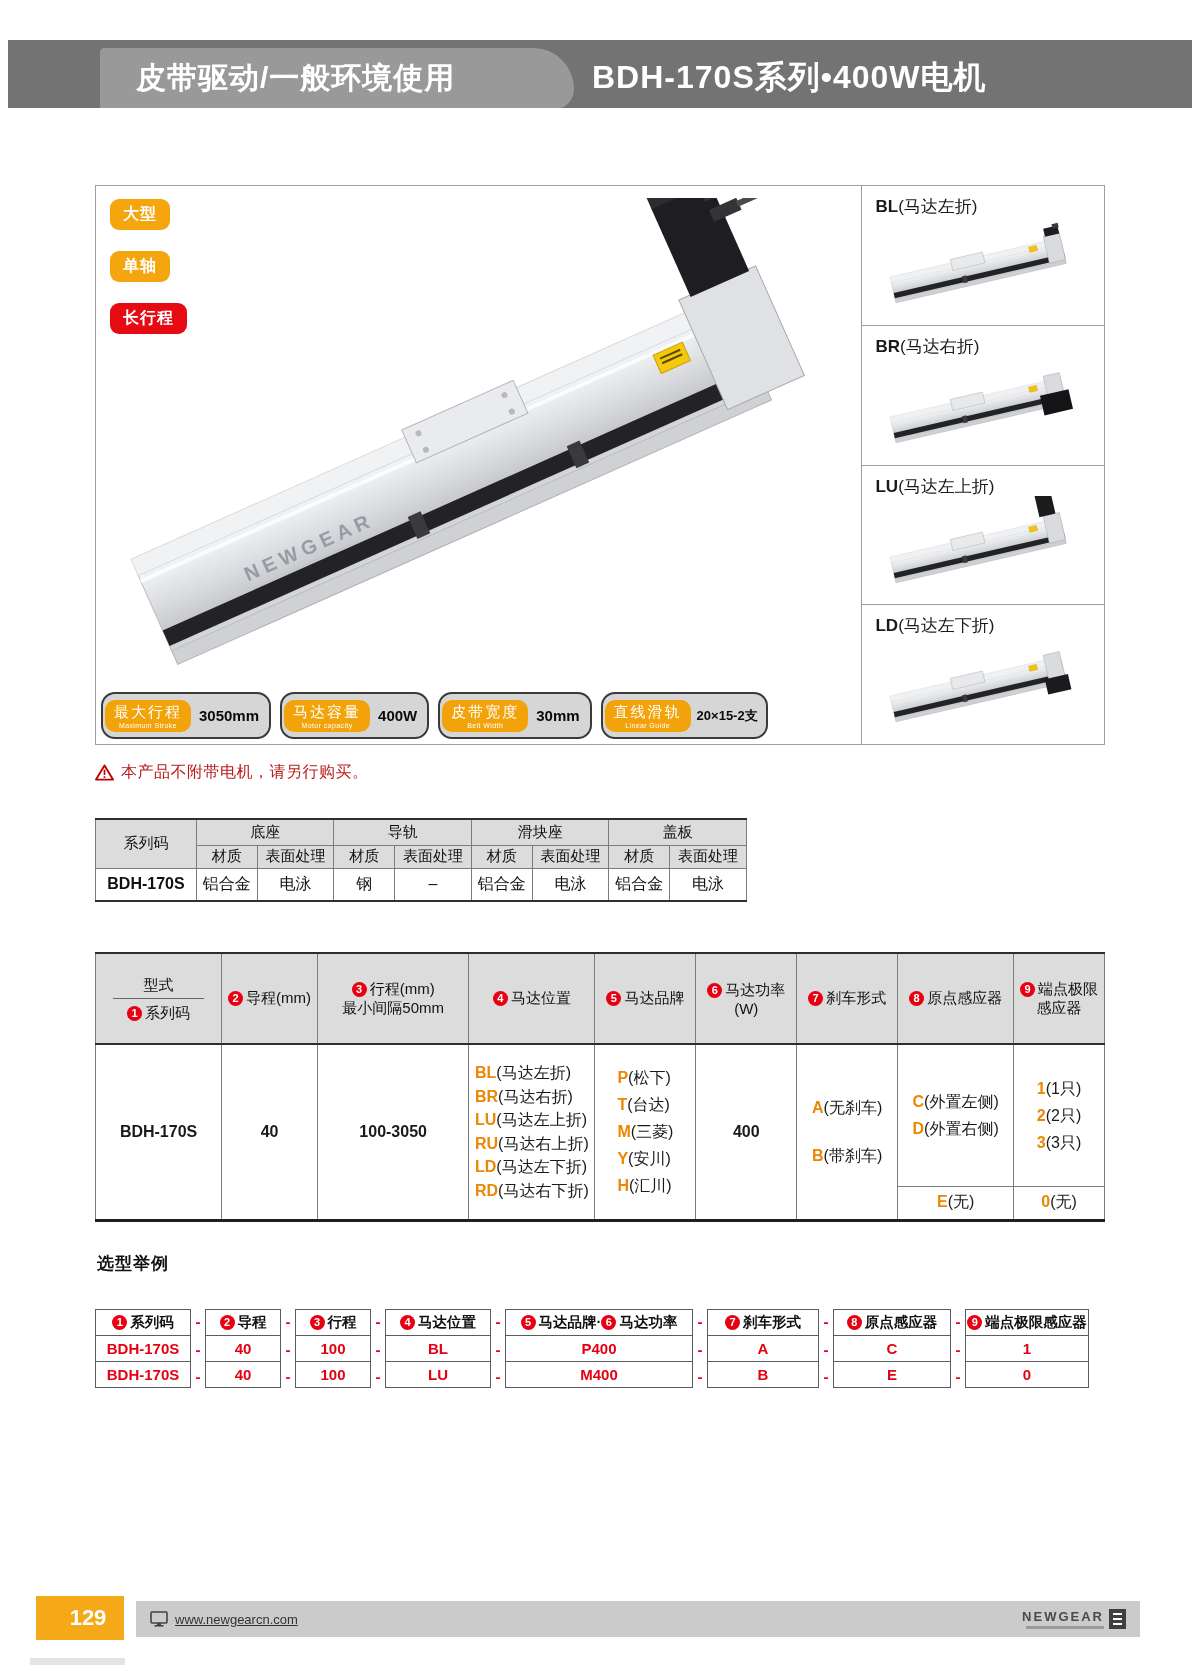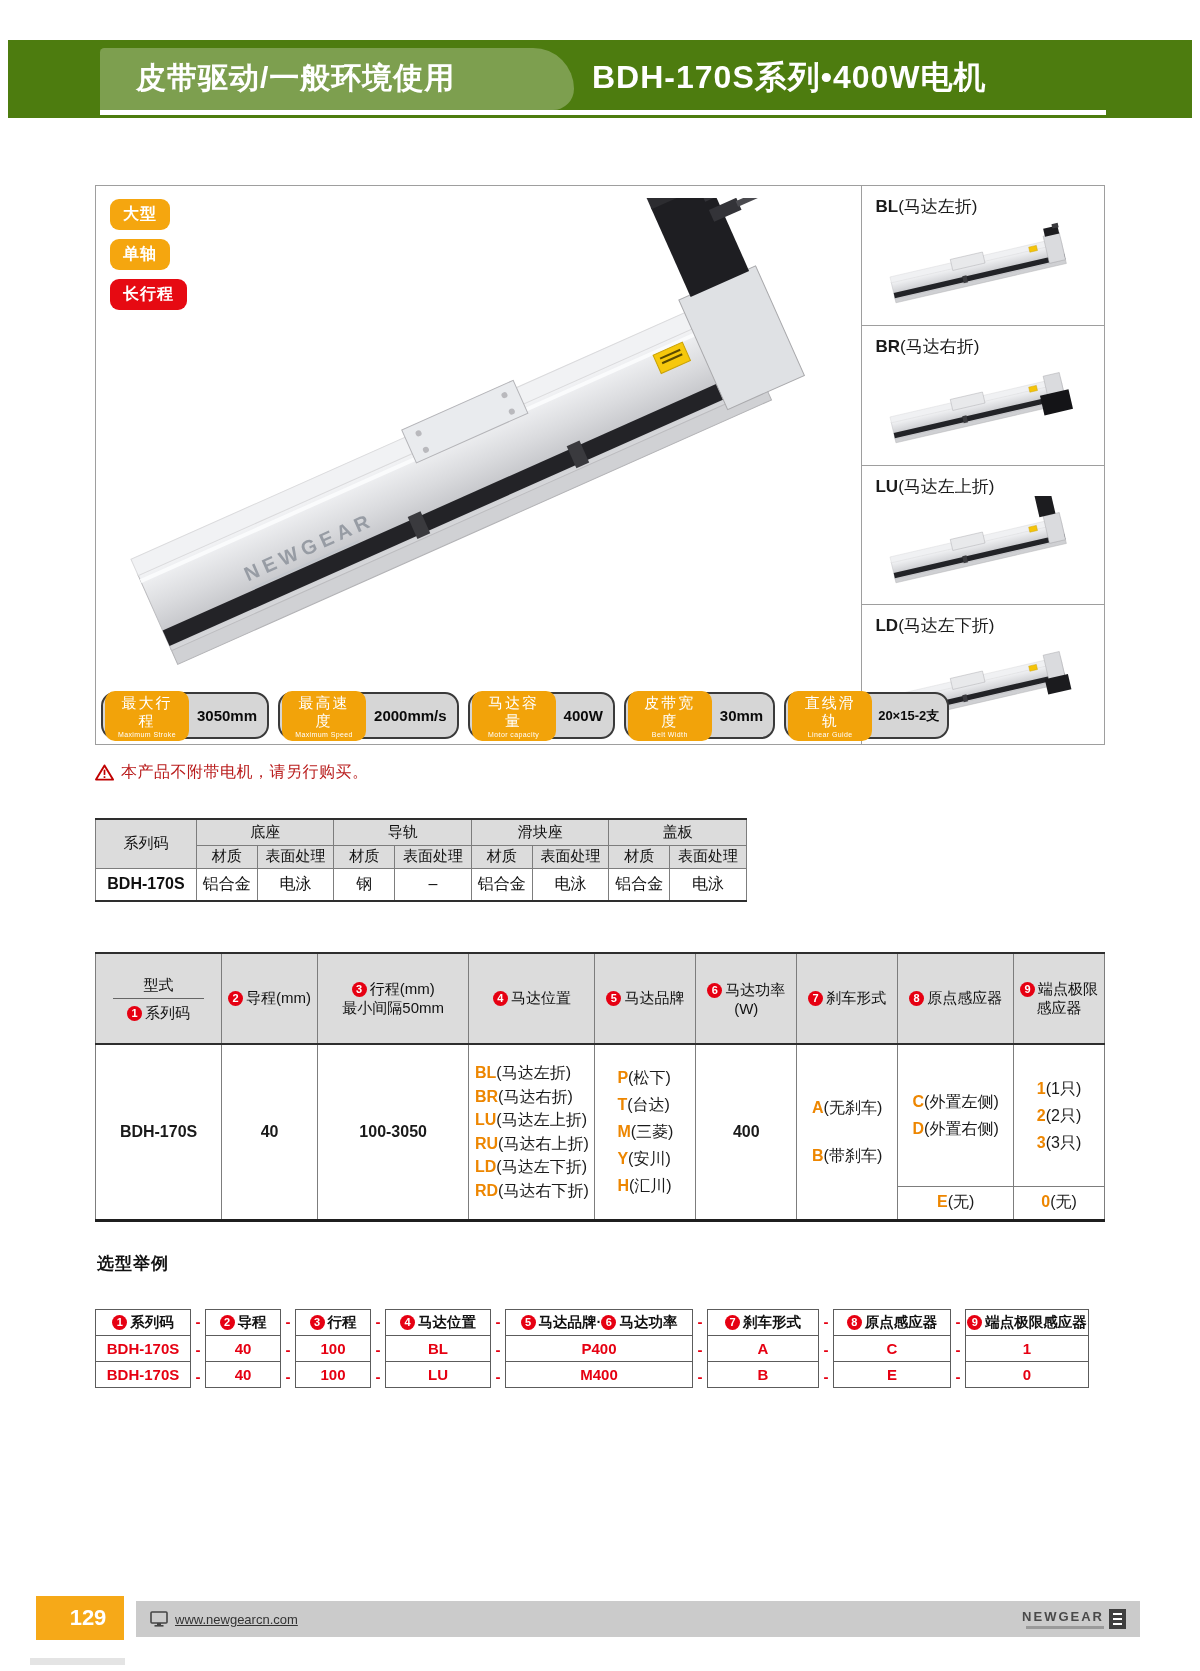--- a/index.html
+++ b/index.html
@@ -1,30 +1,30 @@
 <!DOCTYPE html>
 <html><head>
 <meta charset="utf-8">
 <style>
   * { margin:0; padding:0; box-sizing:border-box; }
   body { background:#fff; font-family:"Liberation Sans","DejaVu Sans",sans-serif; }
   .page { position:relative; width:1200px; height:1671px; background:#fff; overflow:hidden; }
 
   
-  .banner { position:absolute; left:8px; top:40px; width:1184px; height:78px; background:#4d7c0f; }
+  .banner { position:absolute; left:8px; top:40px; width:1184px; height:68px; background:#737373; }
   .banner-panel { position:absolute; left:92px; top:8px; width:474px; height:62px;
      background:rgba(255,255,255,0.27); border-radius:6px 58px 30px 0; }
   .banner-line { position:absolute; left:92px; top:70px; width:1006px; height:5px; background:#fff; }
   .banner-cat { position:absolute; left:128px; top:18px; font-size:30px; font-weight:bold; color:#fff; letter-spacing:1px; }
   .banner-title { position:absolute; left:584px; top:16px; font-size:32px; font-weight:bold; color:#fff; letter-spacing:1px; }
 
   
   .showcase { position:absolute; left:95px; top:185px; width:1010px; height:560px; border:1px solid #9e9e9e; display:flex; }
   .main-cell { position:relative; width:768px; height:100%; border-right:1px solid #9e9e9e; }
-  .tags { position:absolute; left:14px; top:13px; display:flex; flex-direction:column; gap:9px; z-index:3; }
+  .tags { position:absolute; left:14px; top:13px; display:flex; flex-direction:column; gap:21px; z-index:3; }
   .tag { color:#fff; font-size:16px; font-weight:bold; border-radius:9px; padding:5px 13px; width:max-content; letter-spacing:1px; }
   .tag.yellow { background:#F5A60F; }
   .tag.red { background:#E60A12; }
   .main-img { position:absolute; left:0; top:12px; width:768px; height:492px; }
 
   .spec-row { position:absolute; left:5px; bottom:5px; display:flex; gap:9px; align-items:center; z-index:3; }
   .pill { display:flex; align-items:center; background:#D6D6D6; border:2px solid #3a3a3a; border-radius:14px; padding:2px; height:47px; }
   .pill-label { background:#F2A30A; border-radius:10px; color:#fff; text-align:center; padding:3px 9px 2px; min-width:84px; }
   .pill-zh { display:block; font-size:15px; font-weight:normal; letter-spacing:2px; line-height:18px; }
   .pill-en { display:block; font-size:7px; line-height:9px; letter-spacing:0.4px; white-space:nowrap; }
@@ -178,27 +178,20 @@
         </g>
       </svg>
 
       <div class="spec-row">
         <div class="pill">
           <span class="pill-label">
             <span class="pill-zh">最大行程</span>
             <span class="pill-en">Maximum Stroke</span>
           </span>
           <span class="pill-value">3050mm</span>
-        </div>
-        <div class="pill">
-          <span class="pill-label">
-            <span class="pill-zh">最高速度</span>
-            <span class="pill-en">Maximum Speed</span>
-          </span>
-          <span class="pill-value">2000mm/s</span>
         </div>
         <div class="pill">
           <span class="pill-label">
             <span class="pill-zh">马达容量</span>
             <span class="pill-en">Motor capacity</span>
           </span>
           <span class="pill-value">400W</span>
         </div>
         <div class="pill">
           <span class="pill-label">

